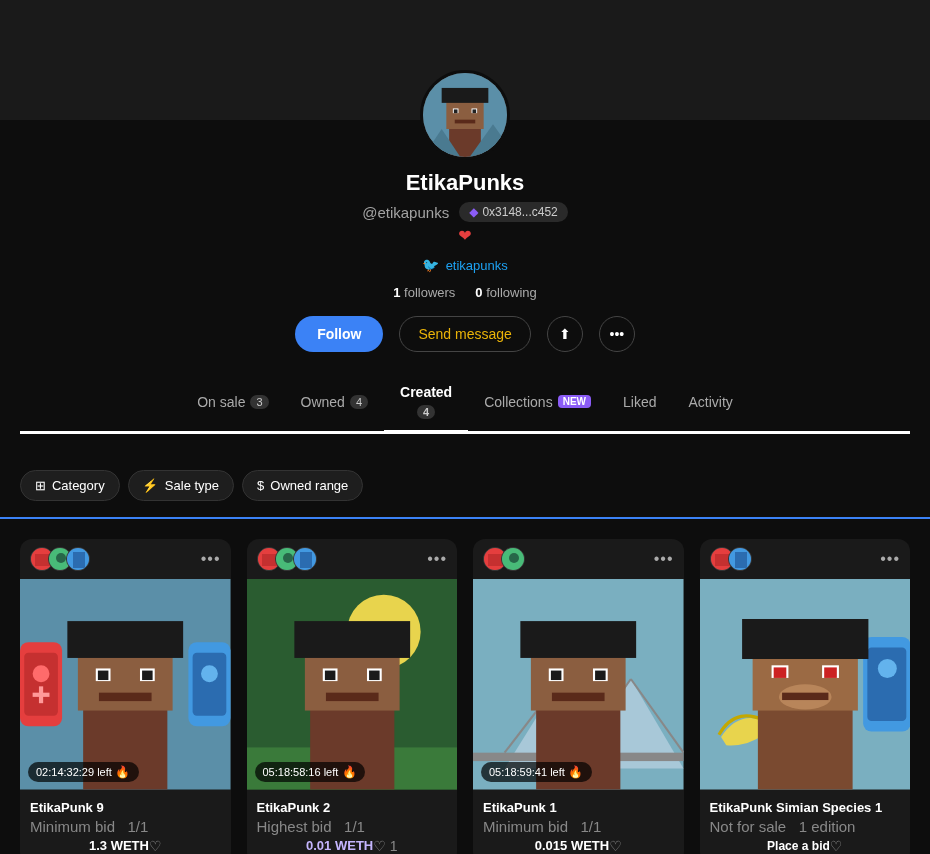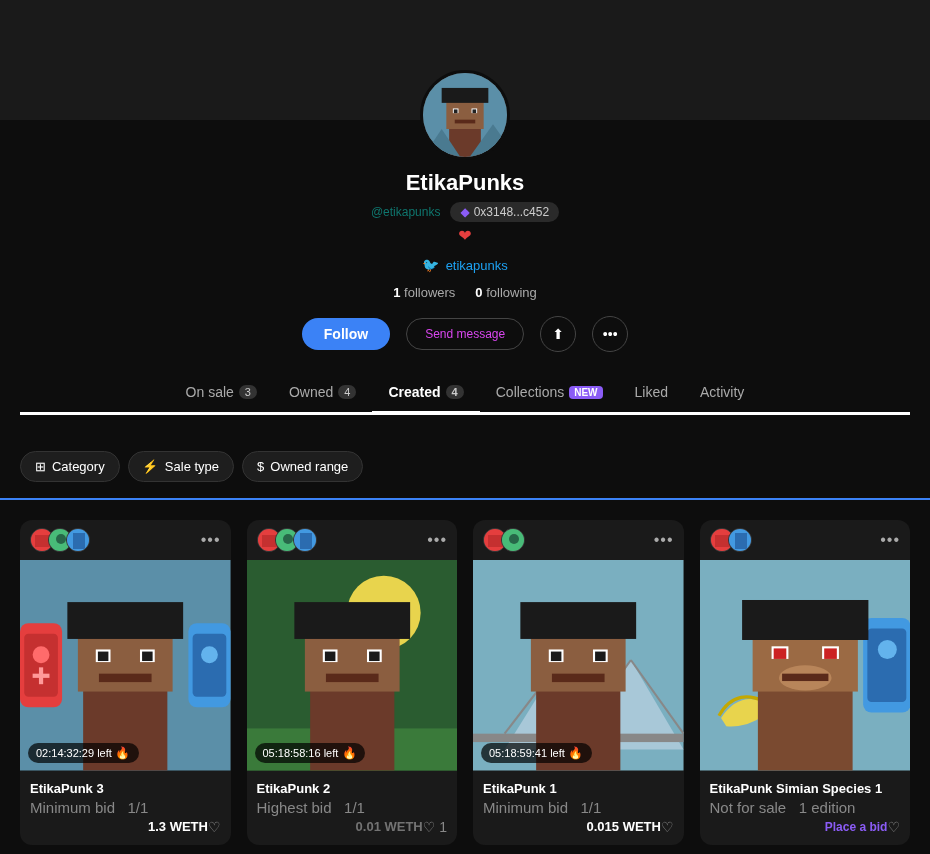--- a/index.html
+++ b/index.html
@@ -54,22 +54,22 @@
     }
 
     .handle-row {
       display: flex;
       align-items: center;
       gap: 10px;
       margin-top: 6px;
     }
 
     .handle {
-      color: #0f766e;
-      font-size: 12px;
+      color: #a3a3a3;
+      font-size: 15px;
     }
 
     .wallet {
       background: #2a2a2a;
       border-radius: 20px;
       padding: 3px 10px;
       font-size: 12px;
       color: #ccc;
       display: flex;
       align-items: center;
@@ -119,41 +119,40 @@
 
     .followers-row strong {
       color: #fff;
     }
 
     
     .action-row {
       display: flex;
       gap: 16px;
       margin-top: 16px;
-      align-items: center;
     }
 
     .btn-follow {
       background: #3b82f6;
       color: #fff;
       border: none;
       border-radius: 20px;
       padding: 8px 22px;
       font-size: 14px;
       font-weight: 600;
       cursor: pointer;
     }
 
     .btn-message {
       background: transparent;
-      color: #d946ef;
+      color: #eab308;
       border: 1px solid #444;
       border-radius: 20px;
       padding: 8px 18px;
-      font-size: 12px;
+      font-size: 14px;
       cursor: pointer;
     }
 
     .btn-icon {
       background: transparent;
       color: #fff;
       border: 1px solid #444;
       border-radius: 50%;
       width: 36px;
       height: 36px;
@@ -182,20 +181,21 @@
       position: relative;
       display: flex;
       align-items: center;
       gap: 5px;
       white-space: nowrap;
     }
 
     .tab.active {
       color: #fff;
       font-weight: 600;
+      flex-direction: column;
     }
 
     .tab.active::after {
       content: '';
       position: absolute;
       bottom: -1px;
       left: 0;
       right: 0;
       height: 2px;
       background: #fff;
@@ -330,31 +330,31 @@
 
     .nft-meta {
       font-size: 15px;
       color: #888;
       margin-bottom: 3px;
     }
 
     .nft-price-row {
       display: flex;
       align-items: center;
-      justify-content: flex-end;
+      justify-content: center;
     }
 
     .nft-price {
       font-size: 13px;
       font-weight: 700;
       color: #fff;
     }
 
-    .nft-price.blue { color: #737373; }
-    .nft-price.place-bid { color: #8b5cf6; font-size: 12px; font-weight: 600; }
+    .nft-price.blue { color: #c4b5fd; }
+    .nft-price.place-bid { color: #ffffff; font-size: 12px; font-weight: 600; }
 
     .heart-btn {
       background: none;
       border: none;
       color: #888;
       cursor: pointer;
       font-size: 14px;
       display: flex;
       align-items: center;
       gap: 3px;
@@ -522,21 +522,21 @@
         <rect x="116" y="87" width="10" height="9" fill="#1a1a1a"></rect>
 
         <rect x="75" y="108" width="50" height="8" fill="#5a2a1a"></rect>
       </svg>
       <div class="timer-badge">
         <span>02:14:32:29 left</span>
         <span class="fire-icon">🔥</span>
       </div>
     </div>
     <div class="nft-info">
-      <div class="nft-name">EtikaPunk 3</div>
+      <div class="nft-name">EtikaPunk 9</div>
       <div class="nft-meta">Minimum bid &nbsp; 1/1</div>
       <div class="nft-price-row">
         <span class="nft-price">1.3 WETH</span>
         <button class="heart-btn">♡</button>
       </div>
     </div>
   </div>
 
   <div class="nft-card">
     <div class="nft-card-header">

